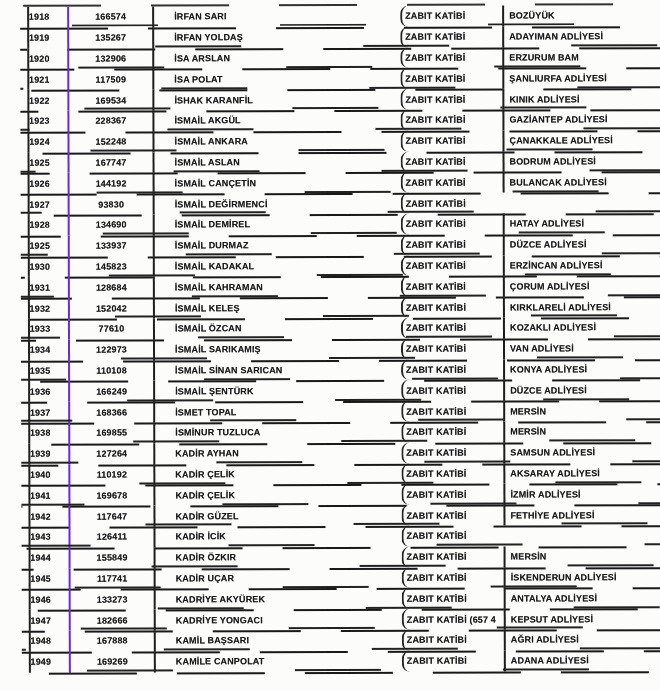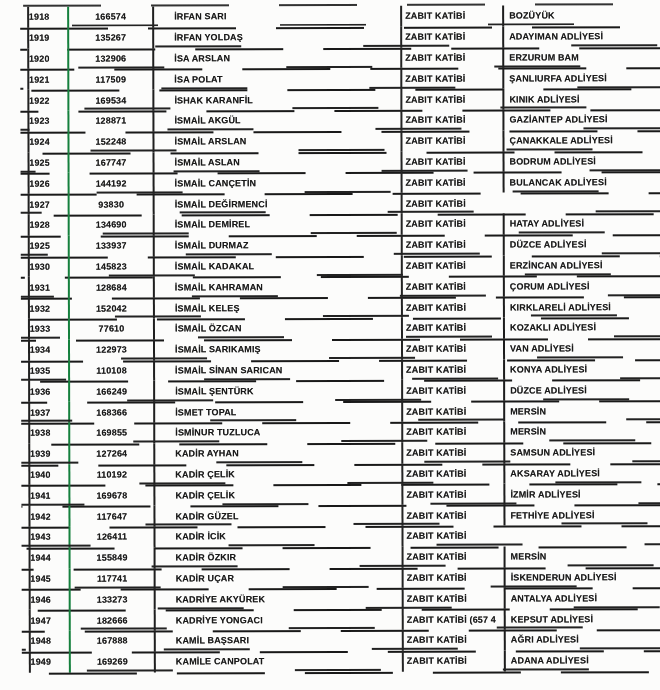--- a/index.html
+++ b/index.html
@@ -48,23 +48,23 @@
   }
   .cell{
     display:flex;align-items:center;
     white-space:nowrap;
     color:#1a1a1a;
     font-size:9px;font-weight:700;letter-spacing:.15px;
     text-shadow:0 0 .5px rgba(20,20,20,.55);
     overflow:hidden;
   }
   .c-no{border-left:2px solid #212121;justify-content:center;}
-  .c-reg{border-left:2px solid #15803d;justify-content:center;margin-left:18px;}
+  .c-reg{border-left:2px solid #6d28d9;justify-content:center;margin-left:18px;}
   .c-name{border-left:2px solid #1f1f1f;padding-left:20px;}
-  .c-title{border-left:2px solid #242424;padding-left:3px;}
+  .c-title{border-left:2px solid #242424;padding-left:3px;border-radius:8px;}
   .c-loc{border-left:2px solid #1d1d1d;padding-left:5px;}
 </style>
 </head>
 <body>
 
 <div class="page">
   <div class="grid-table" id="grid-table">
       <div class="row" style="--d1: 0px; --d2: 0px;">
     <div class="cell c-no">1918</div>
     <div class="cell c-reg">166574</div>
@@ -95,29 +95,29 @@
   </div>
       <div class="row" style="--d1: 58px; --d2: 12px;">
     <div class="cell c-no">1922</div>
     <div class="cell c-reg">169534</div>
     <div class="cell c-name">İSHAK KARANFİL</div>
     <div class="cell c-title">ZABIT KATİBİ</div>
     <div class="cell c-loc">KINIK ADLİYESİ</div>
   </div>
       <div class="row" style="--d1: 105px; --d2: 95px;">
     <div class="cell c-no">1923</div>
-    <div class="cell c-reg">128871</div>
+    <div class="cell c-reg">228367</div>
     <div class="cell c-name">İSMAİL AKGÜL</div>
     <div class="cell c-title">ZABIT KATİBİ</div>
     <div class="cell c-loc">GAZİANTEP ADLİYESİ</div>
   </div>
       <div class="row" style="--d1: 22px; --d2: 18px;">
     <div class="cell c-no">1924</div>
     <div class="cell c-reg">152248</div>
-    <div class="cell c-name">İSMAİL ARSLAN</div>
+    <div class="cell c-name">İSMAİL ANKARA</div>
     <div class="cell c-title">ZABIT KATİBİ</div>
     <div class="cell c-loc">ÇANAKKALE ADLİYESİ</div>
   </div>
       <div class="row" style="--d1: 69px; --d2: 101px;">
     <div class="cell c-no">1925</div>
     <div class="cell c-reg">167747</div>
     <div class="cell c-name">İSMAİL ASLAN</div>
     <div class="cell c-title">ZABIT KATİBİ</div>
     <div class="cell c-loc">BODRUM ADLİYESİ</div>
   </div>

